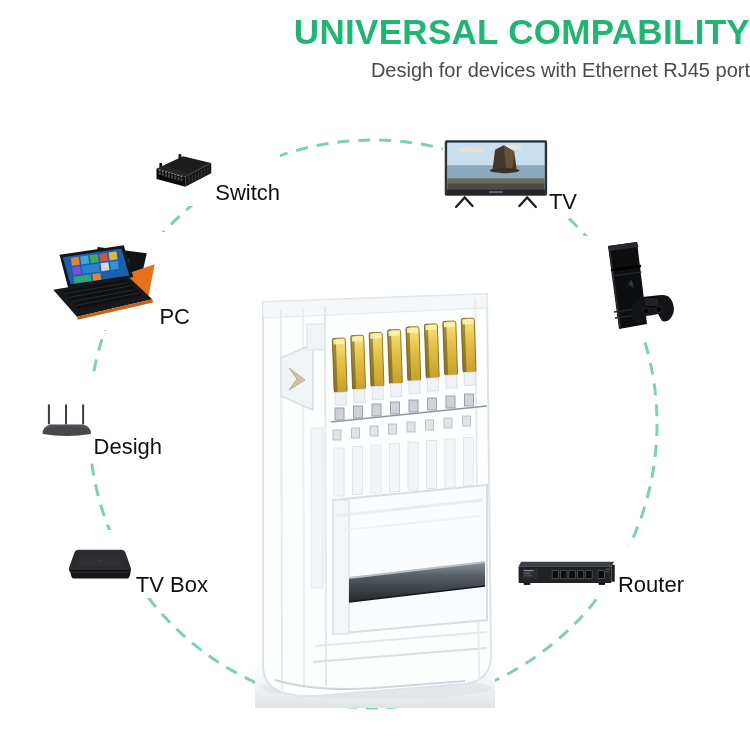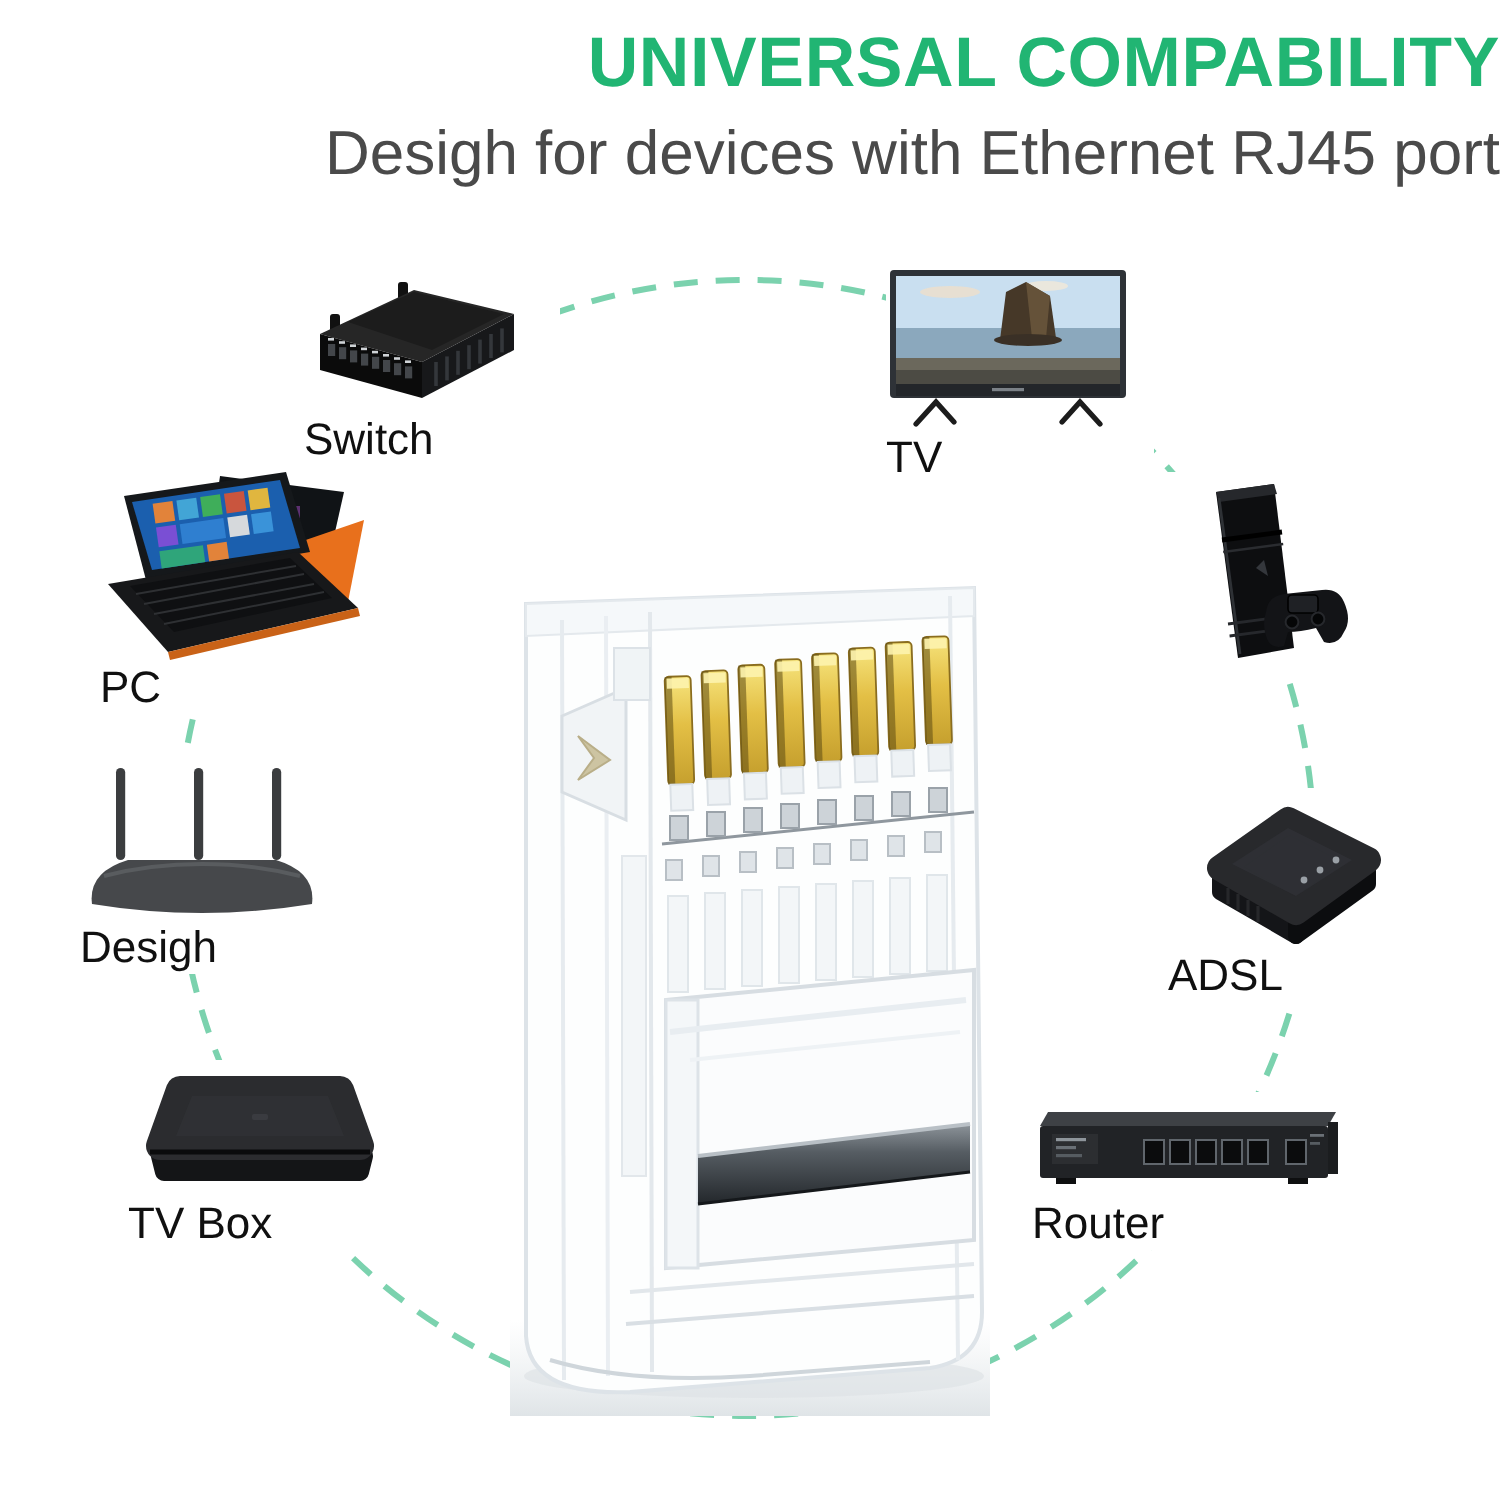--- a/index.html
+++ b/index.html
@@ -1,22 +1,22 @@
 <!DOCTYPE html>
 <html><head>
 <meta charset="utf-8">
 <style>
   html,body{margin:0;padding:0;background:#fff}
   body{width:750px;height:750px;overflow:hidden;font-family:"Liberation Sans",sans-serif}
   .stage{position:relative;width:750px;height:750px;background:#fff}
   .hdr{position:absolute;top:12px;left:0;width:750px;text-align:right}
   .hdr h1{margin:0;font-size:35px;font-weight:700;color:#21b573;letter-spacing:.3px}
-  .hdr p{margin:7px 0 0;font-size:31px;color:#4a4a4a}
+  .hdr p{margin:7px 0 0;font-size:20px;color:#4a4a4a}
   .ring{position:absolute;left:0;top:0;width:750px;height:750px}
-  .device{position:absolute;display:flex;flex-direction:column;align-items:flex-start;background:#fff}
+  .device{position:absolute;display:flex;flex-direction:row;align-items:flex-end;background:#fff}
   .device .lbl{font-size:22px;color:#101010;margin-top:1px;white-space:nowrap}
   .dev-switch{left:152px;top:136px;width:128px}
   .dev-tv{left:443px;top:133px;width:134px}
   .dev-pc{left:50px;top:232px;width:140px}
   .dev-ps4{left:576px;top:236px;width:112px}
   .dev-router{left:40px;top:380px;width:122px}
   .dev-adsl{left:584px;top:394px;width:128px}
   .dev-tvbox{left:64px;top:530px;width:144px}
   .dev-modem{left:516px;top:546px;width:168px}
   .connector{position:absolute;left:255px;top:288px;width:240px;height:420px;background:#fff}
@@ -160,38 +160,20 @@
     <svg width="122" height="80" viewBox="0 0 122 80">
       <rect x="18" y="4" width="4.6" height="46" rx="2.3" fill="#3b3d3f"></rect>
       <rect x="57" y="4" width="4.6" height="46" rx="2.3" fill="#3b3d3f"></rect>
       <rect x="96" y="4" width="4.6" height="46" rx="2.3" fill="#3b3d3f"></rect>
       <path d="M6,72 Q4,56 24,50 L98,50 Q118,56 116,72 Q61,81 6,72 Z" fill="#46484b"></path>
       <path d="M12,58 Q35,52 61,52 Q87,52 110,58" stroke="#595c5f" stroke-width="2" fill="none"></path>
     </svg>
     <span class="lbl">Desigh</span>
   </div>
 
-  <div class="device dev-adsl">
-    <svg width="120" height="80" viewBox="0 0 120 80">
-      <polygon points="26,44 64,66 64,74 26,52" fill="#141518" stroke="#141518" stroke-width="8" stroke-linejoin="round"></polygon>
-      <polygon points="64,66 100,40 100,48 64,74" fill="#0c0d0f" stroke="#0c0d0f" stroke-width="8" stroke-linejoin="round"></polygon>
-      <polygon points="26,40 60,16 100,36 64,62" fill="#28292c" stroke="#28292c" stroke-width="13" stroke-linejoin="round"></polygon>
-      <polygon points="32,38 60,20 92,36 64,54" fill="#313237" opacity="0.7"></polygon>
-      <circle cx="68" cy="46" r="1.7" fill="#9aa0a6"></circle>
-      <circle cx="76" cy="41" r="1.7" fill="#9aa0a6"></circle>
-      <circle cx="84" cy="36" r="1.7" fill="#9aa0a6"></circle>
-      <g stroke="#26272a" stroke-width="1.6">
-        <line x1="30" y1="50" x2="30" y2="58"></line>
-          <line x1="35" y1="53" x2="35" y2="61"></line>
-        <line x1="40" y1="56" x2="40" y2="64"></line>
-          <line x1="45" y1="59" x2="45" y2="67"></line>
-      </g>
-    </svg>
-    <span class="lbl">ADSL</span>
-  </div>
 
   <div class="device dev-tvbox">
     <svg width="132" height="68" viewBox="0 0 132 68">
       <polygon points="16,48 118,48 116,56 18,56" fill="#141517" stroke="#141517" stroke-width="9" stroke-linejoin="round"></polygon>
       <polygon points="26,15 106,15 116,43 16,43" fill="#2b2c2f" stroke="#2b2c2f" stroke-width="14" stroke-linejoin="round"></polygon>
       <polygon points="32,18 100,18 108,38 24,38" fill="#333539" opacity="0.55"></polygon>
       <line x1="11" y1="46" x2="121" y2="46" stroke="#0a0b0c" stroke-width="2.4"></line>
       <rect x="62" y="27" width="8" height="3" rx="1" fill="#3d3f43" opacity="0.8"></rect>
     </svg>
     <span class="lbl">TV Box</span>

